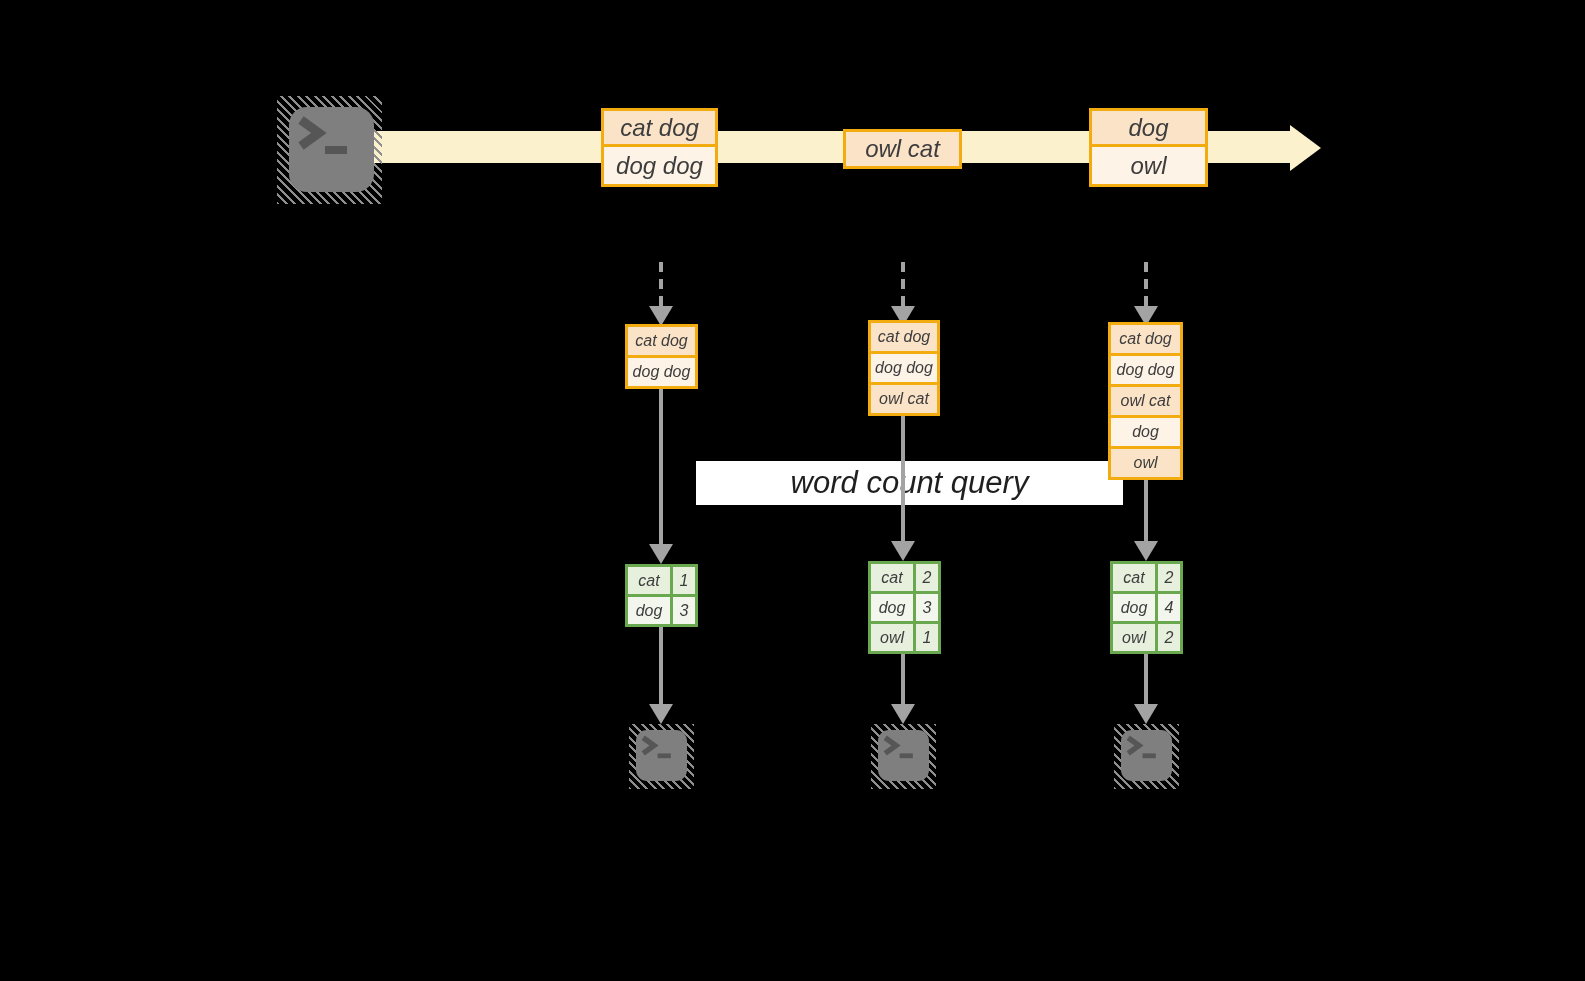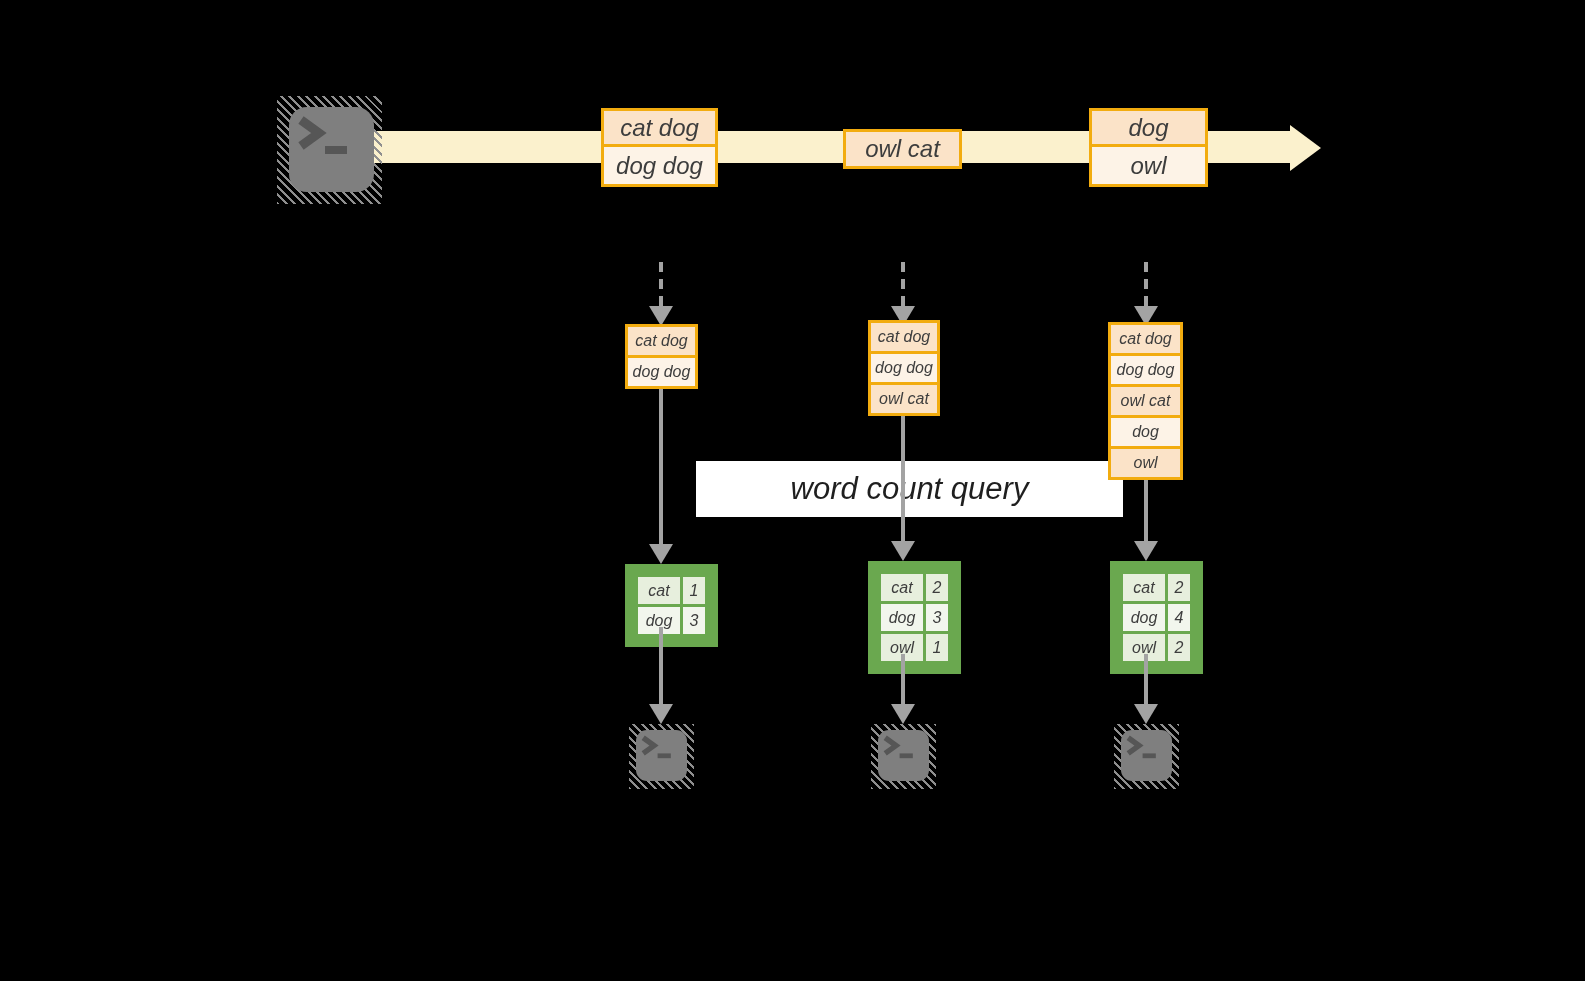--- a/index.html
+++ b/index.html
@@ -59,21 +59,21 @@
   .banner {
     background: var(--banner-bg, #ffffff);
     display:flex; align-items:center; justify-content:center;
     font-size:31px; color: var(--banner-text, #1f1f1f);
   }
 
   
   .gtable {
     position:absolute; display:grid;
     grid-template-columns: 42px 22px; grid-auto-rows: 27px;
-    gap:3px; padding:13px;
+    gap:3px; padding:3px;
     background: var(--table-border, #6aa84f);
     text-align: right;
   }
   .gcell {
     display:flex; align-items:center; justify-content:center;
     font-size:16px; color:var(--text, #3d3d3d);
   }
   .gcell:nth-child(4n+1), .gcell:nth-child(4n+2) { background: var(--table-fill-dark, #e7efdd); }
   .gcell:nth-child(4n+3), .gcell:nth-child(4n+4) { background: var(--table-fill-light, #f2f6ed); }
 
@@ -115,21 +115,21 @@
 
   <div class="abs vdash" style="left:659px;  top:262px; height:44px;"></div>
   <div class="abs vhead" style="left:649px;  top:306px;"></div>
 
   <div class="abs vdash" style="left:901px;  top:262px; height:44px;"></div>
   <div class="abs vhead" style="left:891px;  top:306px;"></div>
 
   <div class="abs vdash" style="left:1144px; top:262px; height:44px;"></div>
   <div class="abs vhead" style="left:1134px; top:306px;"></div>
 
-  <div class="abs banner" style="left:696px; top:461px; width:427px; height:56px;">
+  <div class="abs banner" style="left:696px; top:461px; width:427px; height:44px;">
     <span>word count query</span>
   </div>
 
   <div class="stack" style="left:625px; top:324px; width:73px;">
     <div class="scell">cat dog</div>
     <div class="scell">dog dog</div>
   </div>
 
   <div class="stack" style="left:868px; top:320px; width:72px;">
     <div class="scell">cat dog</div>

